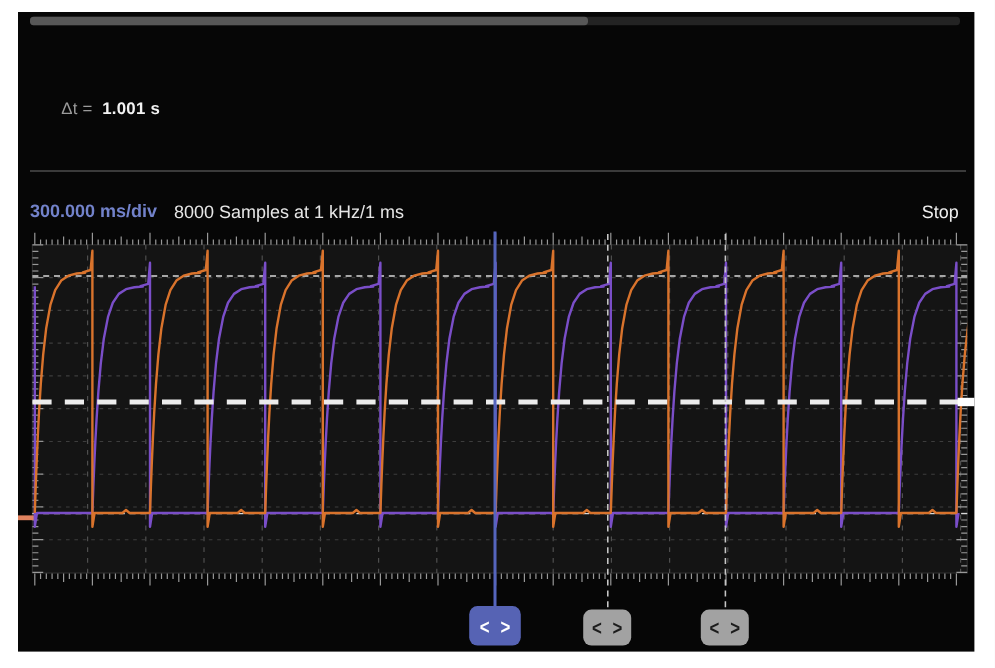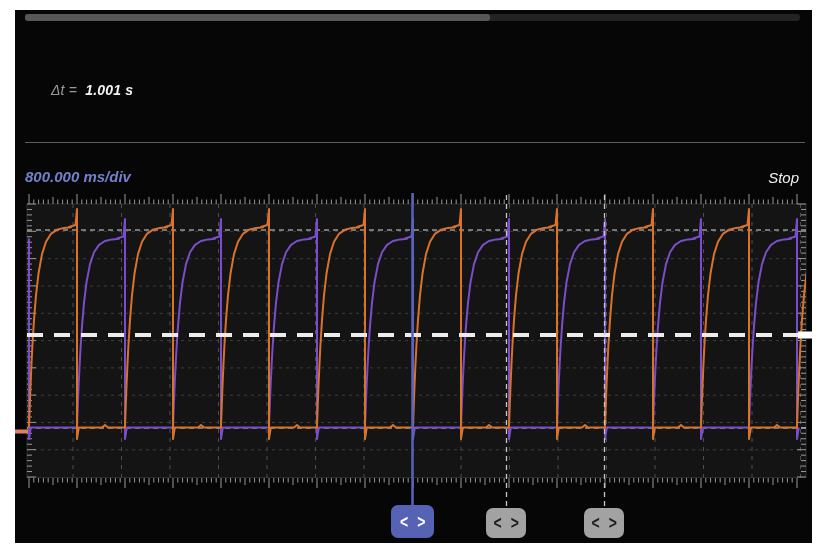--- a/index.html
+++ b/index.html
@@ -1,16 +1,16 @@
 <!DOCTYPE html>
 <html><head>
 <meta charset="utf-8">
 <style>
   html,body{margin:0;padding:0;background:#ffffff;font-family:"Liberation Sans",sans-serif;}
-  #stage{position:relative;width:829px;height:557px;background:#ffffff;overflow:hidden;font-style:italic;}
+  #stage{position:relative;width:829px;height:557px;background:#ffffff;overflow:hidden;}
   #app{position:absolute;left:15px;top:10px;width:797px;height:533px;background:#060606;}
   
   .scrollbar{position:absolute;left:10px;top:4px;width:775px;height:7px;background:#232323;border-radius:3px;}
   .scroll-thumb{position:absolute;left:0;top:0;height:7px;width:60%;background:#575757;border-radius:3px;}
   
   .dt{position:absolute;left:36px;top:72px;font-size:14px;letter-spacing:.2px;}
   .dt .lbl{color:#9b9b9b;}
   .dt .val{color:#f2f2f2;font-weight:700;margin-left:4px;}
   
   .separator{position:absolute;left:10px;top:132px;width:780px;height:1px;background:#5e5e5e;}
@@ -41,21 +41,22 @@
     </div>
 
     <div class="dt">
       <span class="lbl">Δt =</span>
       <span class="val">1.001 s</span>
     </div>
 
     <div class="separator"></div>
 
     <div class="statusbar">
-      <span class="timebase">800.000 ms/div</span>
+      <span class="timebase">300.000 ms/div</span>
+      <span class="acq">8000 Samples at 1 kHz/1 ms</span>
       <span class="runstate">Stop</span>
     </div>
 
     <svg id="scope" viewBox="15 190 797 353" preserveAspectRatio="none">
         <rect x="27" y="204" width="779" height="273.5" fill="#141414" stroke="#2c2c2c" stroke-width="1"></rect>
         <line x1="73" y1="204" x2="73" y2="477.5" stroke="#4e4e4e" stroke-width="1" stroke-dasharray="4 5"></line>
         <line x1="121.5" y1="204" x2="121.5" y2="477.5" stroke="#4e4e4e" stroke-width="1" stroke-dasharray="4 5"></line>
         <line x1="170" y1="204" x2="170" y2="477.5" stroke="#4e4e4e" stroke-width="1" stroke-dasharray="4 5"></line>
         <line x1="218.5" y1="204" x2="218.5" y2="477.5" stroke="#4e4e4e" stroke-width="1" stroke-dasharray="4 5"></line>
         <line x1="267" y1="204" x2="267" y2="477.5" stroke="#4e4e4e" stroke-width="1" stroke-dasharray="4 5"></line>

